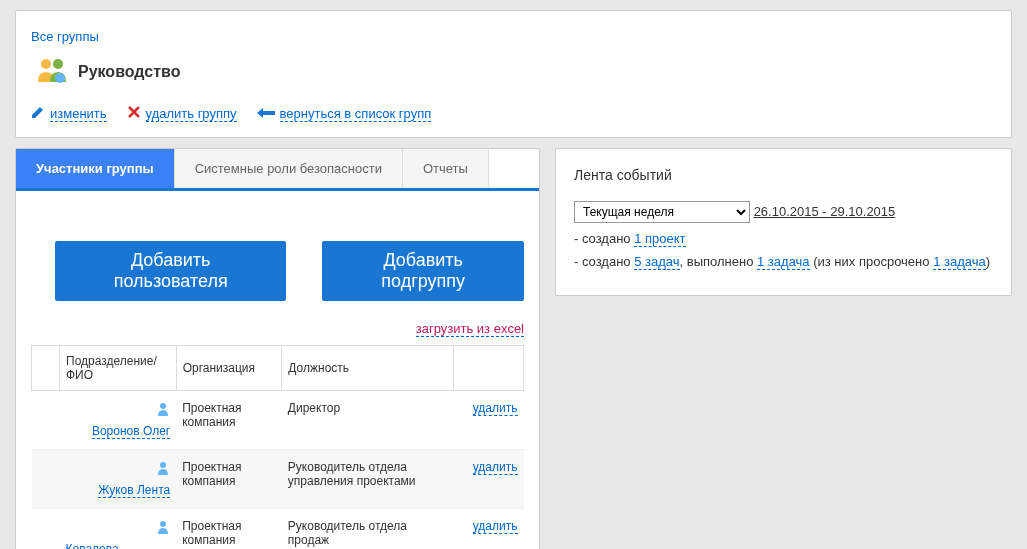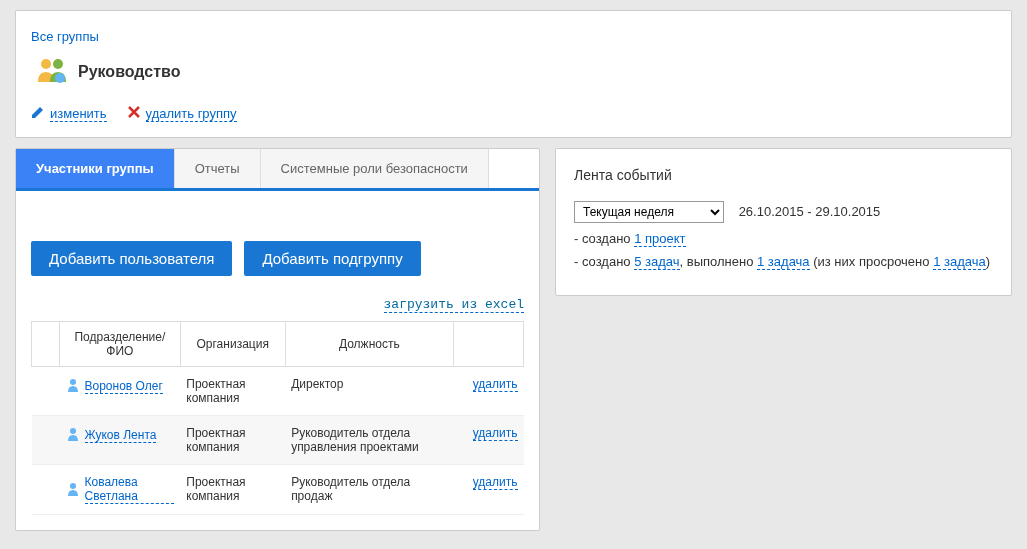--- a/index.html
+++ b/index.html
@@ -14,36 +14,36 @@
 .action-item { display: flex; align-items: center; gap: 5px; color: #0066cc; cursor: pointer; font-size: 13px; }
 .action-link { border-bottom: 1px dashed #0066cc; }
 .main-row { display: flex; gap: 15px; margin: 0 15px 15px; align-items: flex-start; }
 .left-panel { flex: 0 0 525px; padding: 0; }
 .right-panel { flex: 1; padding: 18px 18px 18px; }
 .tabs { display: flex; border-bottom: 3px solid #1976d2; }
 .tab { padding: 12px 20px; font-size: 13px; color: #666; cursor: pointer; background: #f5f5f5; border-right: 1px solid #ddd; }
 .tab.active { background: #3b82f6; color: #fff; font-weight: bold; }
 .tab-body { padding: 50px 15px 15px; }
 .btn-row { display: flex; gap: 12px; margin-bottom: 20px; }
-.btn { background: #1976d2; color: #fff; border: none; padding: 9px 18px; font-size: 15px; cursor: pointer; border-radius: 2px; }
+.btn { background: #1976d2; color: #fff; border: none; padding: 9px 18px; font-size: 18px; cursor: pointer; border-radius: 2px; margin-left: 24px; }
 .excel-link { text-align: right; margin-bottom: 8px; }
-.link-dashed { color: #0369a1; border-bottom: 1px dashed #0066cc; cursor: pointer; display: inline-block; font-family: Liberation Mono, monospace; }
+.link-dashed { color: #be185d; border-bottom: 1px dashed #0066cc; cursor: pointer; display: inline-block; }
 .table { width: 100%; border-collapse: collapse; font-size: 12px; }
-.table th { text-align: center; font-weight: normal; color: #333; padding: 8px 6px; border: 1px solid #ddd; background: #fff; }
+.table th { text-align: left; font-weight: normal; color: #333; padding: 8px 6px; border: 1px solid #ddd; background: #fff; }
 .table td { padding: 10px 6px; border-bottom: 1px solid #eee; vertical-align: top; }
 .table tbody tr:nth-child(even) { background: #f7f7f7; }
-.user-cell { display: flex; align-items: center; gap: 5px; }
+.user-cell { display: flex; align-items: flex-end; gap: 5px; flex-direction: column; }
 .user-icon svg { width: 14px; height: 14px; flex-shrink: 0; margin-top: 1px; }
 .user-name { color: #0066cc; border-bottom: 1px dashed #0066cc; cursor: pointer; }
 .del-link { color: #0066cc; border-bottom: 1px dashed #0066cc; cursor: pointer; }
 .th-narrow { width: 28px; }
 .feed-title { font-size: 14px; font-weight: normal; margin-bottom: 18px; }
 .feed-row { margin-bottom: 8px; font-size: 13px; }
 .sel { font-size: 12px; padding: 2px 4px; border: 1px solid #999; background: #fff; }
-.date-range { margin-left: 11px; }
+.date-range { margin-left: 0; text-decoration: underline; }
 .inline-link { color: #0066cc; border-bottom: 1px dashed #0066cc; cursor: pointer; }
 </style>
 </head>
 <body>
 
 <div class="card header-card">
   <a class="breadcrumb">Все группы</a>
   <div class="group-title-row">
     <span class="group-icon">
       <svg viewBox="0 0 32 28">
@@ -62,29 +62,35 @@
             <path d="M1 10 L9 2 L12 5 L4 13 L1 13 Z" fill="#1976d2"></path>
           </svg></span>
       <span class="action-link">изменить</span>
     </span>
     <span class="action-item">
       <span><svg width="14" height="14" viewBox="0 0 14 14">
             <path d="M2 2 L12 12 M12 2 L2 12" stroke="#d32f2f" stroke-width="2.5"></path>
           </svg></span>
       <span class="action-link">удалить группу</span>
     </span>
+    <span class="action-item">
+      <span><svg width="18" height="10" viewBox="0 0 18 10">
+            <path d="M0 5 L6 0 L6 3 L18 3 L18 7 L6 7 L6 10 Z" fill="#1976d2"></path>
+          </svg></span>
+      <span class="action-link">вернуться в список групп</span>
+    </span>
   </div>
 </div>
 
 <div class="main-row">
   <div class="card left-panel">
     <div class="tabs">
       <div class="tab active">Участники группы</div>
+      <div class="tab">Системные роли безопасности</div>
       <div class="tab">Отчеты</div>
-      <div class="tab">Системные роли безопасности</div>
     </div>
     <div class="tab-body">
       <div class="btn-row">
         <button class="btn">Добавить пользователя</button>
         <button class="btn">Добавить подгруппу</button>
       </div>
       <div class="excel-link"><span class="link-dashed">загрузить из excel</span></div>
       <table class="table">
         <thead>
           <tr>
@@ -142,21 +148,21 @@
               <td style="text-align:right"><span class="del-link">удалить</span></td>
             </tr>
           </tbody>
       </table>
     </div>
   </div>
 
   <div class="card right-panel">
     <div class="feed-title">Лента событий</div>
     <div class="feed-row">
-      <select class="sel" style="width:150px">
+      <select class="sel" style="width:176px">
         <option>Текущая неделя</option>
       </select>
       <span class="date-range">26.10.2015 - 29.10.2015</span>
     </div>
     <div class="feed-row">
       <span>- создано </span><span class="inline-link">1 проект</span>
     </div>
     <div class="feed-row">
       <span>- создано </span><span class="inline-link">5 задач</span><span>, выполнено </span><span class="inline-link">1 задача</span><span> (из них просрочено </span><span class="inline-link">1 задача</span><span>)</span>
     </div>

